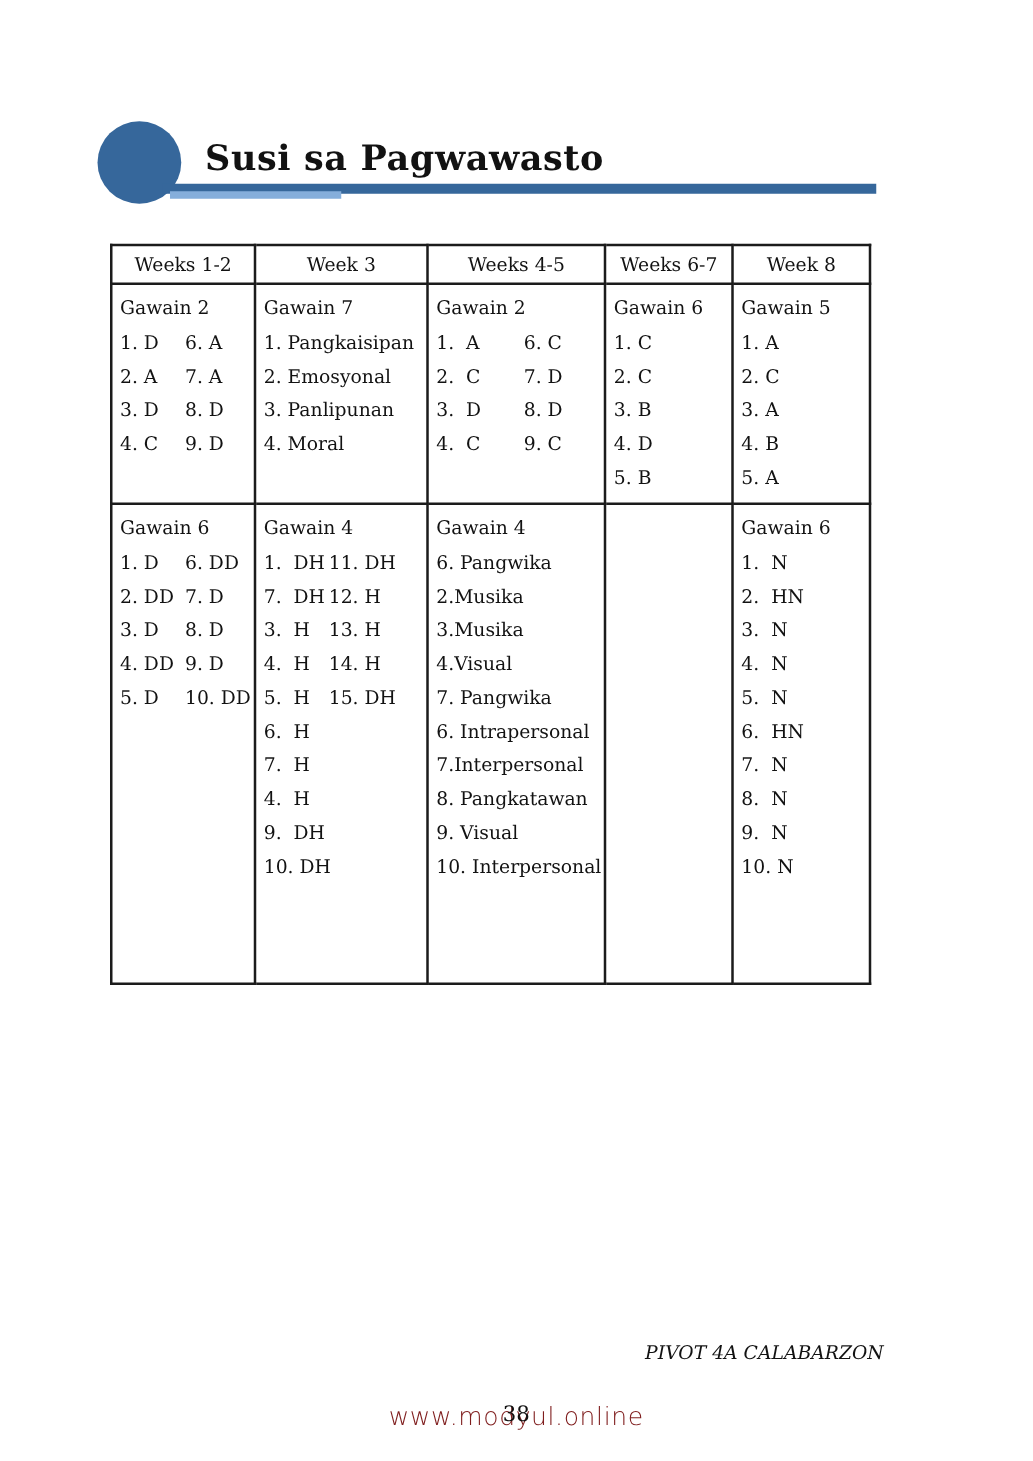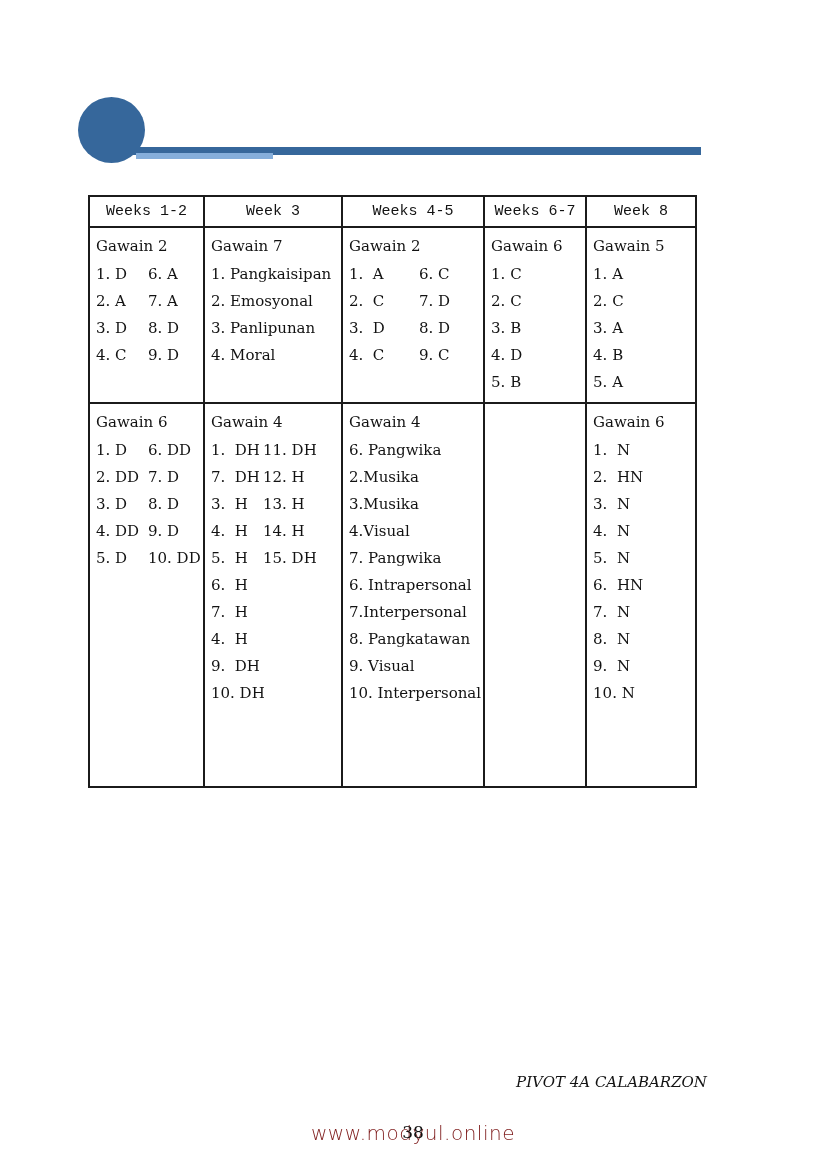--- a/index.html
+++ b/index.html
@@ -49,21 +49,20 @@
   }
   .answer-table th, .answer-table td {
     border: 2px solid #1b1b1b;
   }
   .answer-table th {
     font-weight: normal;
     text-align: center;
     height: 29px;
     padding: 0;
     font-size: 15px;
-    font-family: Liberation Mono, monospace;
   }
   .answer-table td {
     vertical-align: top;
     padding: 9px 2px 2px 6px;
     margin-top: 48px;
   }
   tr.body-row-0 { height: 174px; }
   tr.body-row-1 { height: 384px; }
 
   .cell-heading {
@@ -107,20 +106,21 @@
     color: #111111;
   }
 </style>
 </head>
 <body>
 
 <div class="page">
 
   <div class="circle" style="background: rgb(54, 103, 155);"></div>
 
+  <div class="page-title">Susi sa Pagwawasto</div>
 
   <div class="title-bar" style="background: rgb(54, 103, 155);"></div>
 
   <div class="title-bar-accent" style="background: rgb(133, 174, 219);"></div>
 
   <table class="answer-table">
     <colgroup id="colgroup">
         <col style="width: 115px;">
         <col style="width: 138px;">
         <col style="width: 142px;">

